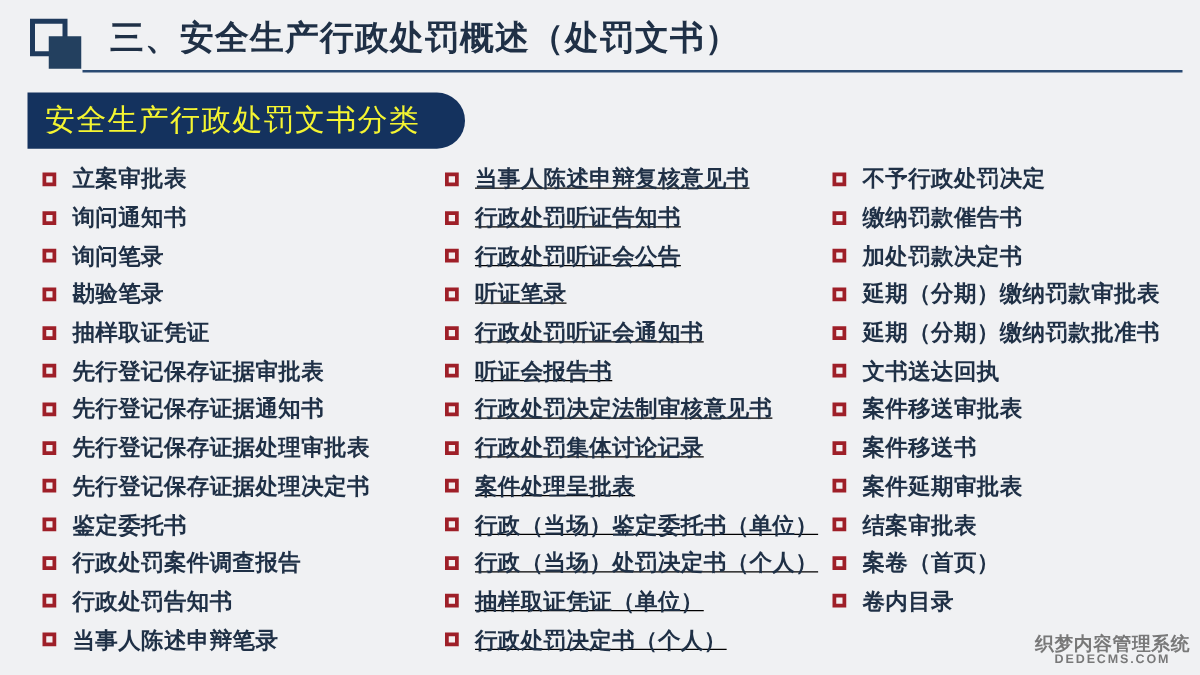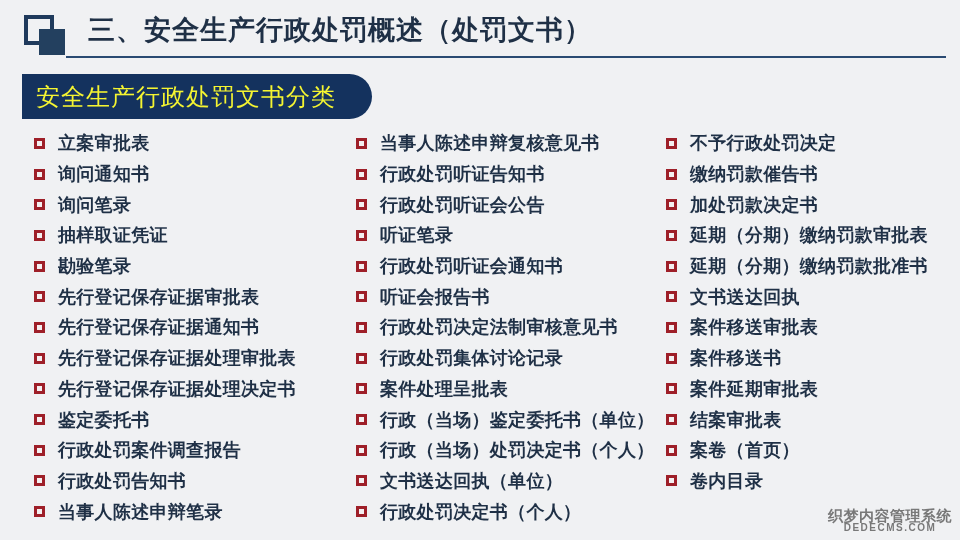--- a/index.html
+++ b/index.html
@@ -92,21 +92,21 @@
     left: 0; top: 128px;
     width: 792px;
     height: 400px;
     margin-left: 12px;
   }
   .doc-column {
     position: absolute;
     top: 0;
   }
   #doc-column-1 { left: 22px;  width: 320px; }
-  #doc-column-2 { left: 344px; width: 310px; }
+  #doc-column-2 { left: 344px; width: 310px; text-decoration: underline; }
   #doc-column-3 { left: 654px; width: 300px; }
 
   .doc-item {
     display: flex;
     align-items: center;
     height: 30.7px;
     white-space: nowrap;
   }
   .doc-bullet {
     width: 11px;
@@ -174,25 +174,25 @@
         <div class="doc-item">
           <span class="doc-bullet"></span>
           <span class="doc-label">询问通知书</span>
         </div>
         <div class="doc-item">
           <span class="doc-bullet"></span>
           <span class="doc-label">询问笔录</span>
         </div>
         <div class="doc-item">
           <span class="doc-bullet"></span>
+          <span class="doc-label">勘验笔录</span>
+        </div>
+        <div class="doc-item">
+          <span class="doc-bullet"></span>
           <span class="doc-label">抽样取证凭证</span>
-        </div>
-        <div class="doc-item">
-          <span class="doc-bullet"></span>
-          <span class="doc-label">勘验笔录</span>
         </div>
         <div class="doc-item">
           <span class="doc-bullet"></span>
           <span class="doc-label">先行登记保存证据审批表</span>
         </div>
         <div class="doc-item">
           <span class="doc-bullet"></span>
           <span class="doc-label">先行登记保存证据通知书</span>
         </div>
         <div class="doc-item">
@@ -260,21 +260,21 @@
         <div class="doc-item">
           <span class="doc-bullet"></span>
           <span class="doc-label">行政（当场）鉴定委托书（单位）</span>
         </div>
         <div class="doc-item">
           <span class="doc-bullet"></span>
           <span class="doc-label">行政（当场）处罚决定书（个人）</span>
         </div>
         <div class="doc-item">
           <span class="doc-bullet"></span>
-          <span class="doc-label">文书送达回执（单位）</span>
+          <span class="doc-label">抽样取证凭证（单位）</span>
         </div>
         <div class="doc-item">
           <span class="doc-bullet"></span>
           <span class="doc-label">行政处罚决定书（个人）</span>
         </div>
       </div>
     <div class="doc-column" id="doc-column-3">
         <div class="doc-item">
           <span class="doc-bullet"></span>
           <span class="doc-label">不予行政处罚决定</span>

